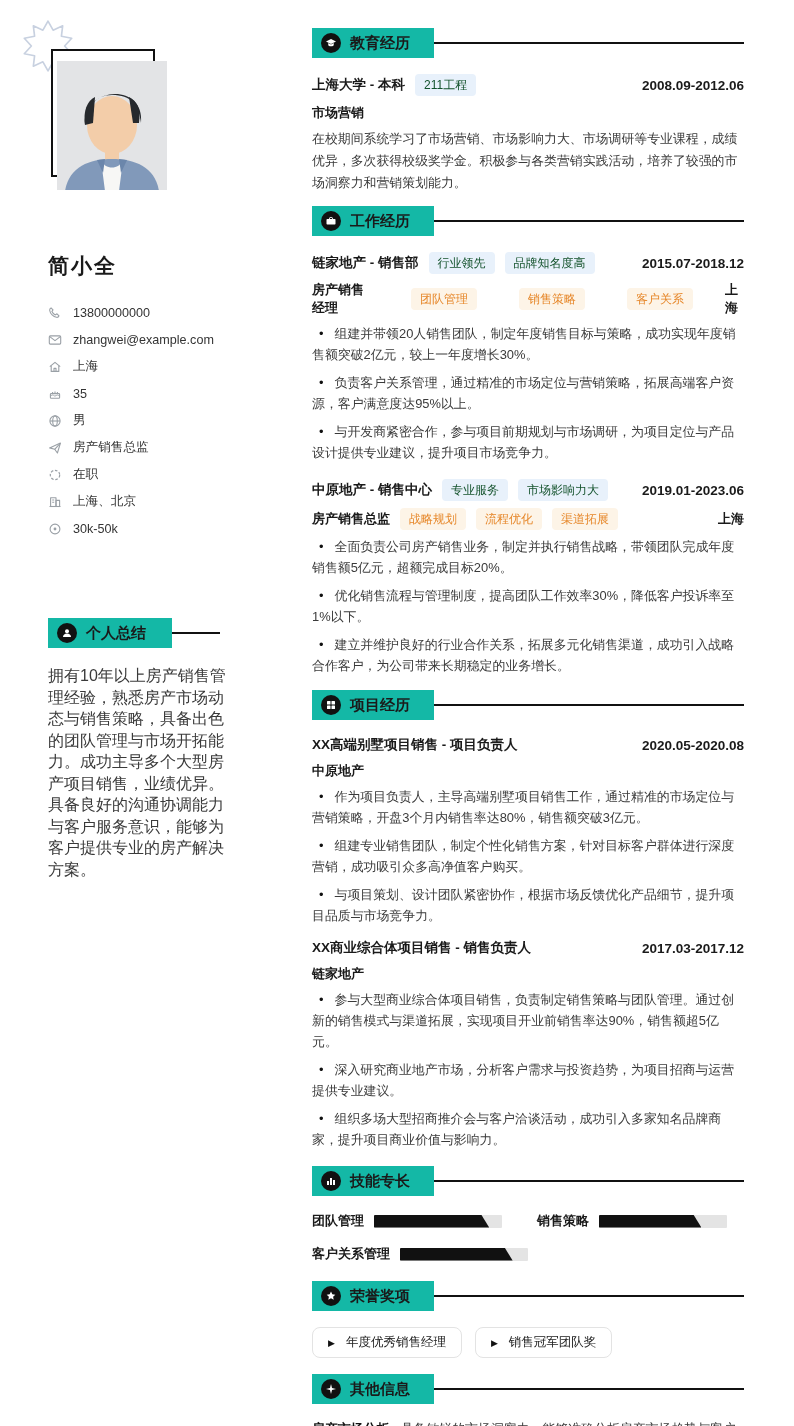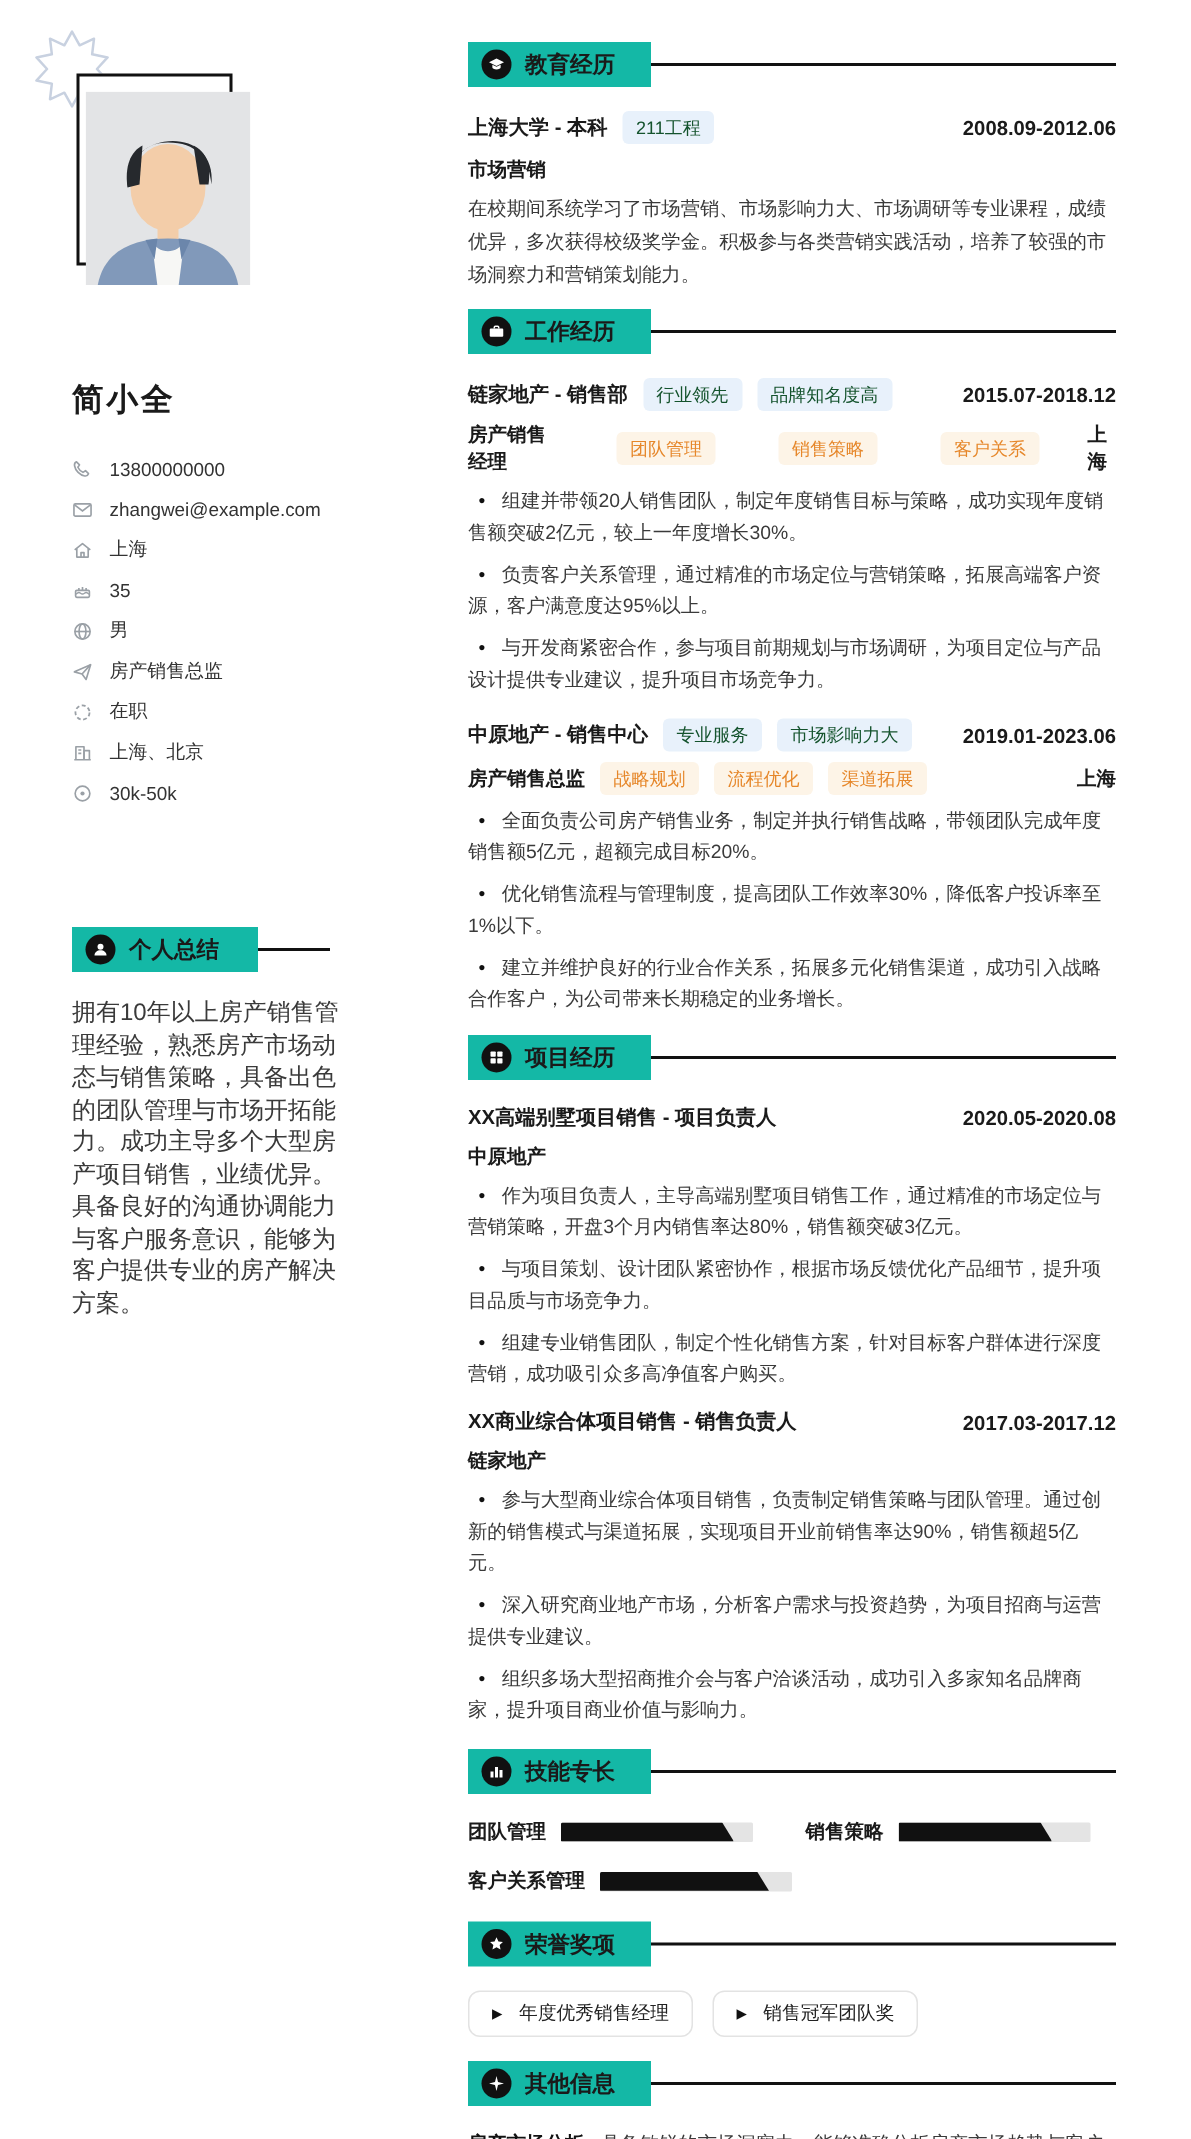--- a/index.html
+++ b/index.html
@@ -284,22 +284,22 @@
     <div class="sec-body">
 
       <div>
         <div class="row">
           <span class="b">XX高端别墅项目销售 - 项目负责人</span>
           <span class="b right">2020.05-2020.08</span>
         </div>
         <div class="sub">中原地产</div>
         <ul class="bullets">
           <li><span class="dot">•</span><span>作为项目负责人，主导高端别墅项目销售工作，通过精准的市场定位与营销策略，开盘3个月内销售率达80%，销售额突破3亿元。</span></li>
+          <li><span class="dot">•</span><span>组建专业销售团队，制定个性化销售方案，针对目标客户群体进行深度营销，成功吸引众多高净值客户购买。</span></li>
           <li><span class="dot">•</span><span>与项目策划、设计团队紧密协作，根据市场反馈优化产品细节，提升项目品质与市场竞争力。</span></li>
-          <li><span class="dot">•</span><span>组建专业销售团队，制定个性化销售方案，针对目标客户群体进行深度营销，成功吸引众多高净值客户购买。</span></li>
         </ul>
       </div>
 
       <div class="entry2" style="margin-top:13px;">
         <div class="row">
           <span class="b">XX商业综合体项目销售 - 销售负责人</span>
           <span class="b right">2017.03-2017.12</span>
         </div>
         <div class="sub">链家地产</div>
         <ul class="bullets">

